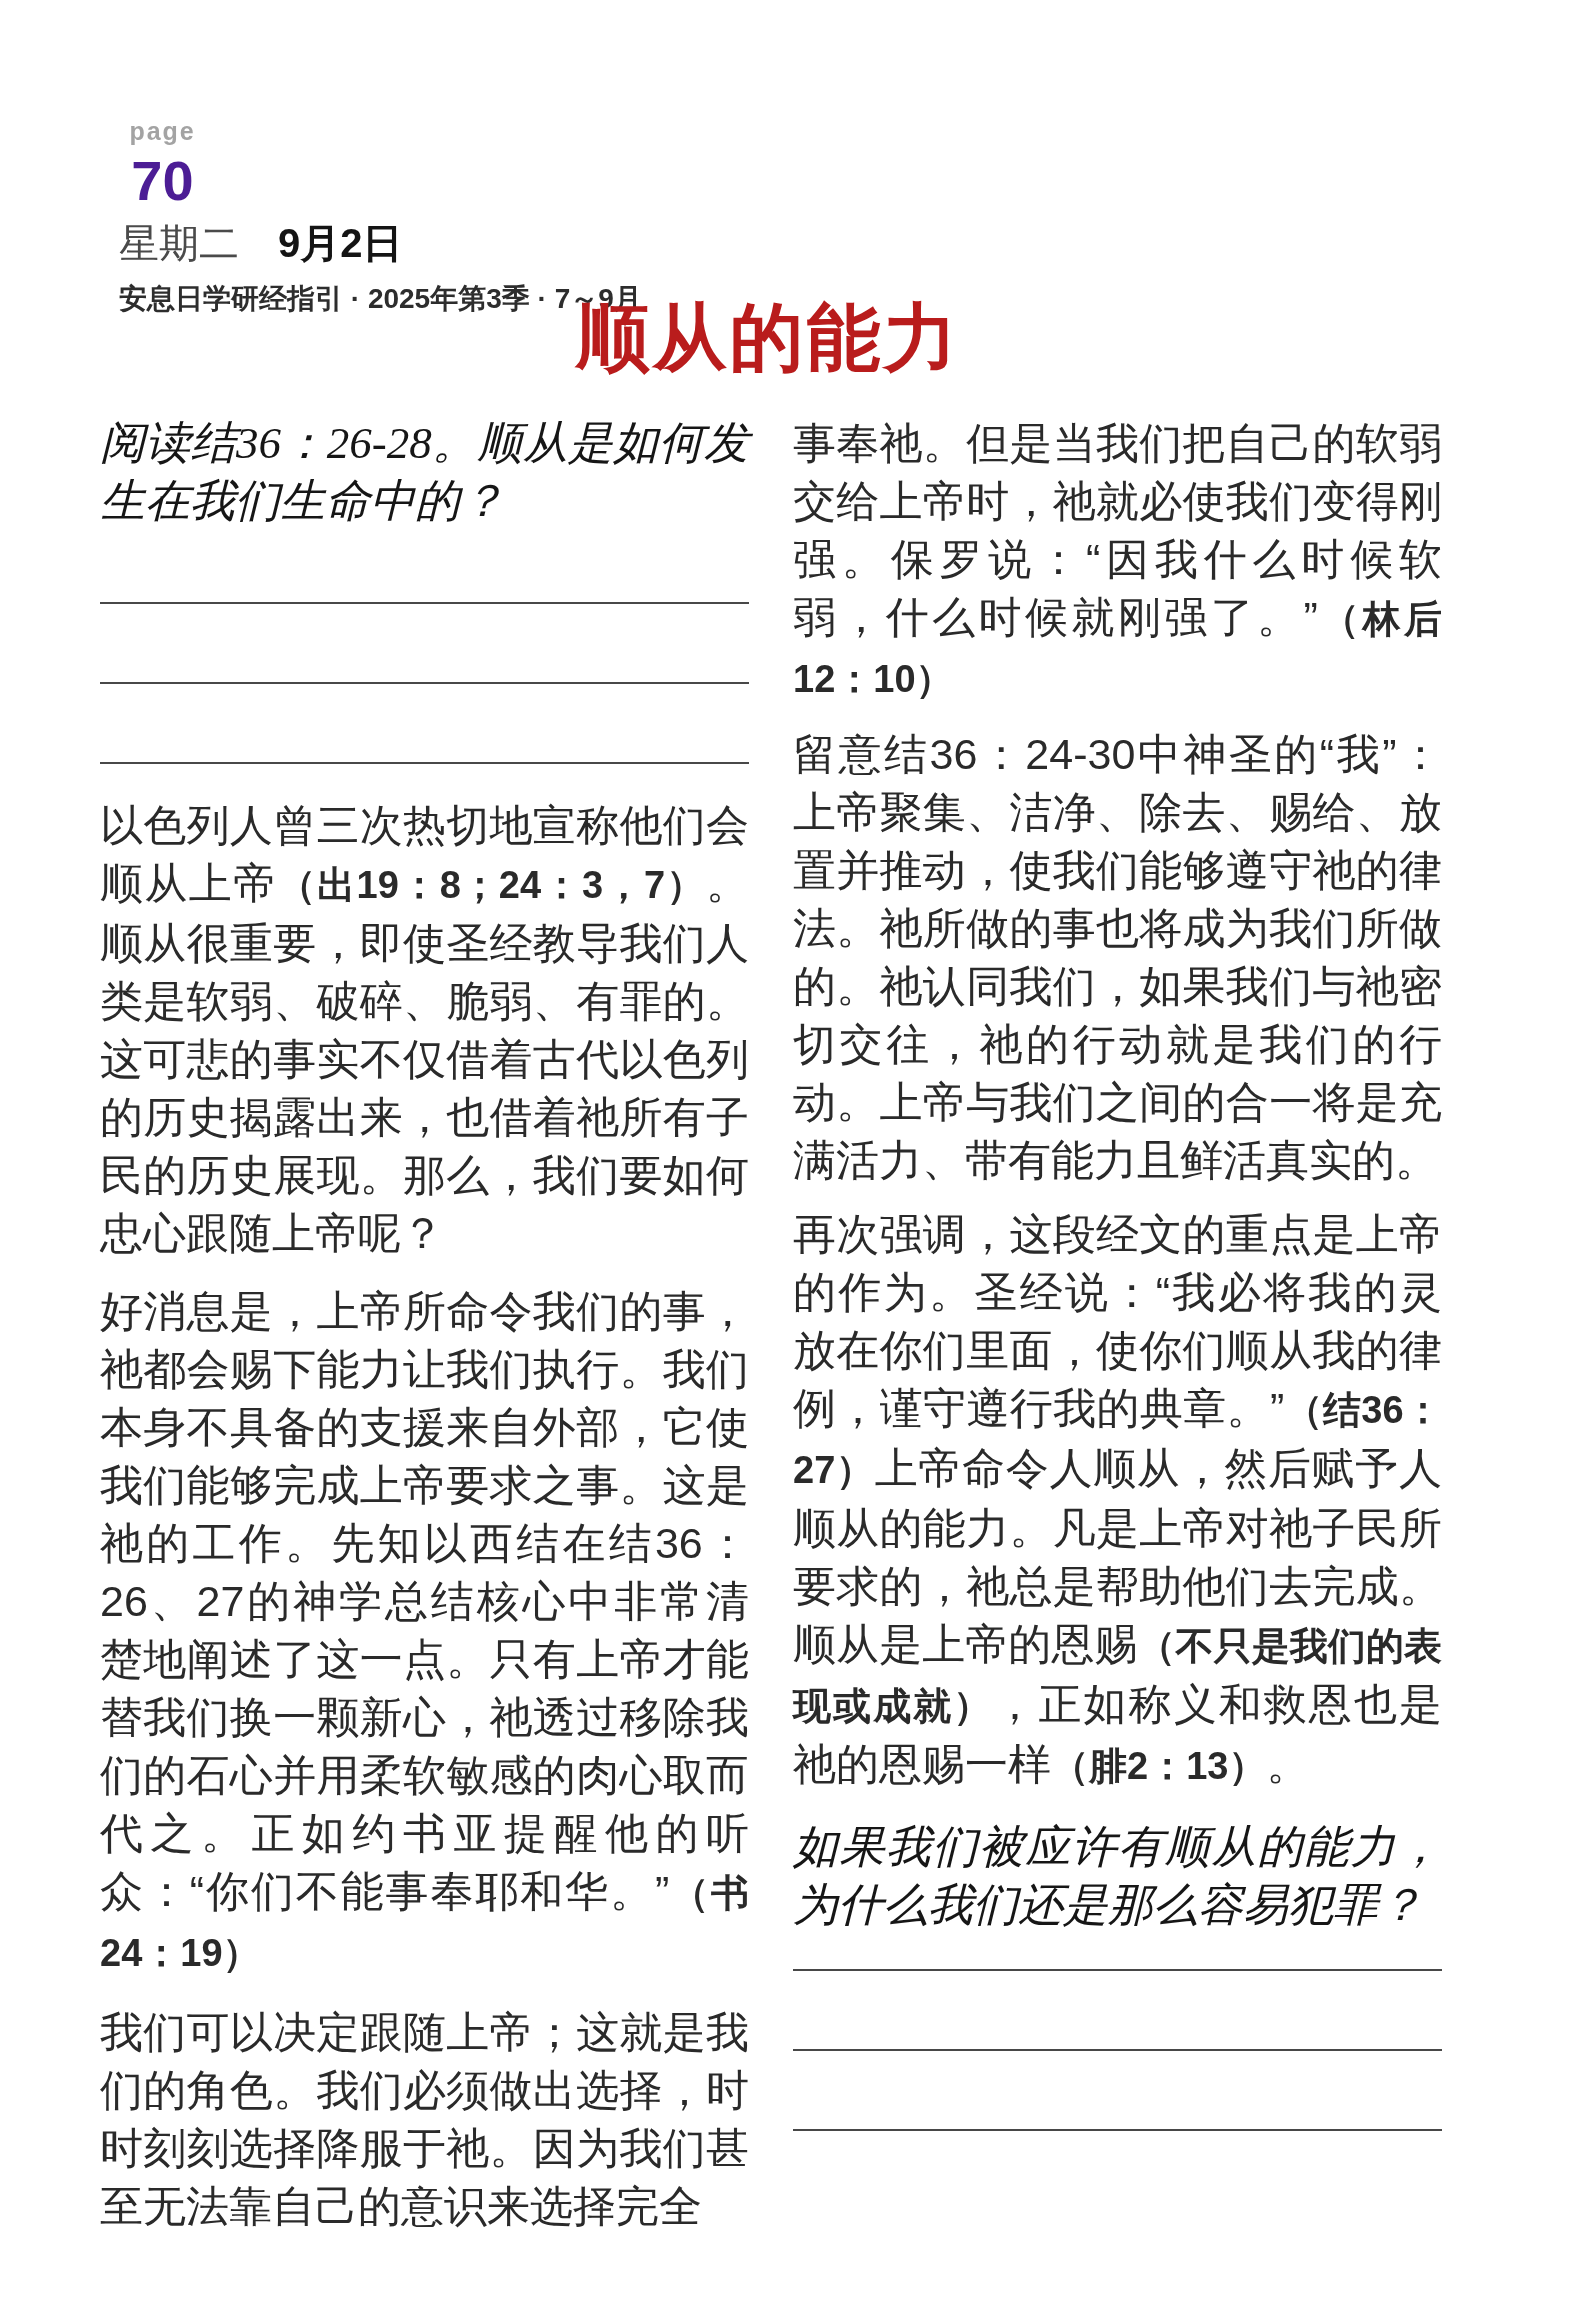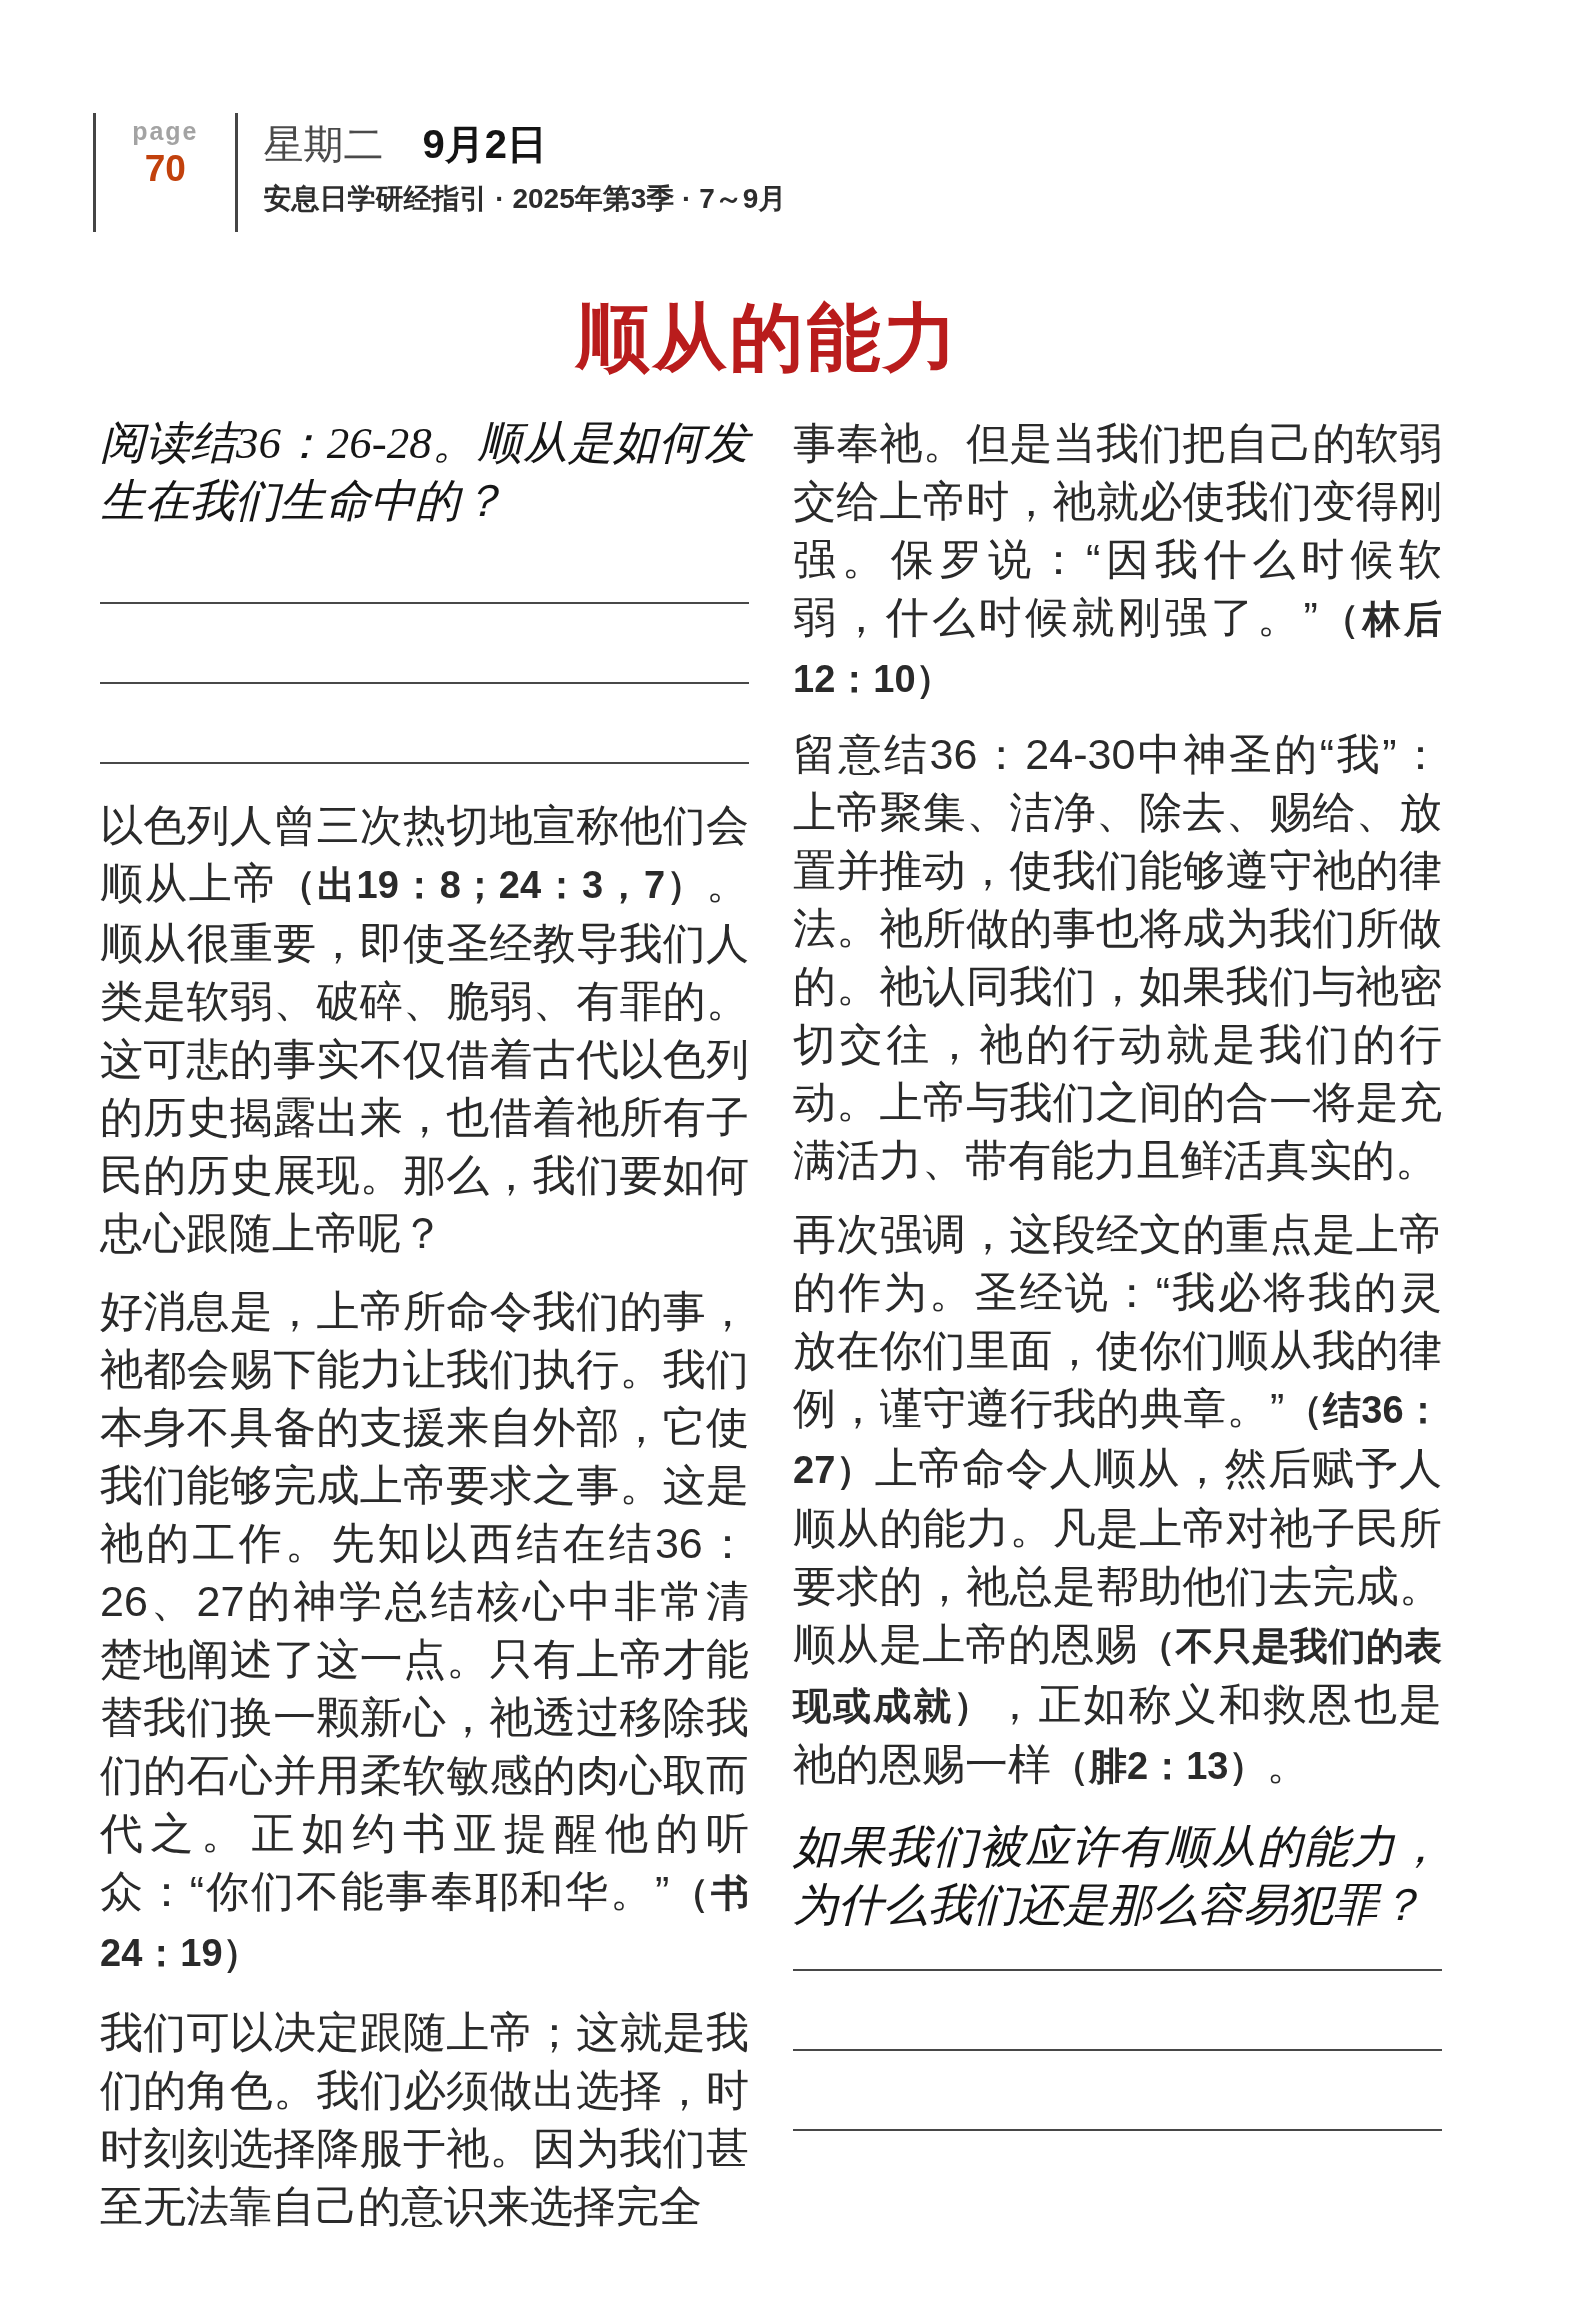--- a/index.html
+++ b/index.html
@@ -2,25 +2,25 @@
 <html style="font-size:15px"><head>
 <meta charset="utf-8">
 <style>
   * { margin:0; padding:0; box-sizing:border-box; }
   html,body { background:#ffffff; }
   .page{
     position:relative; width:1589px; height:2300px; background:#ffffff;
     overflow:hidden; font-family:"Liberation Sans", sans-serif; color:#2a2a2a;
   }
   
-  .header{ position:absolute; left:93px; top:113px; height:119px; display:flex; align-items:stretch; }
+  .header{ position:absolute; left:93px; top:113px; height:119px; display:flex; align-items:stretch;flex-direction:column; }
   .vrule{ width:2.8px; background:#454545; }
   .pagenum{ width:139px; text-align:center; padding-top:3.7px; }
   .pagelabel{ font-weight:700; font-size:25px; letter-spacing:1.9px; color:#a3a3a3; }
-  .pageno{ font-weight:700; font-size:37px; color:#c2410c; margin-top:1.9px; }
+  .pageno{ font-weight:700; font-size:56px; color:#4c1d95; margin-top:1.9px; }
   .headtext{ padding-left:26px; padding-top:3.7px; white-space:nowrap; }
   .headline{ display:flex; align-items:flex-end; }
   .weekday{ font-size:40px; font-weight:400; color:#4a4a4a; }
   .date{ font-size:40px; font-weight:700; color:#141414; margin-left:39px; }
   .subtitle{ margin-top:8.3px; font-size:28px; font-weight:700; color:#2d2d2d; }
   
   .title{
     position:absolute; left:93px; top:289px; width:1350px; text-align:center;
     font-family:"Liberation Serif", serif; font-weight:700; font-size:74px;
     color:#b91c1c; letter-spacing:2.8px;

